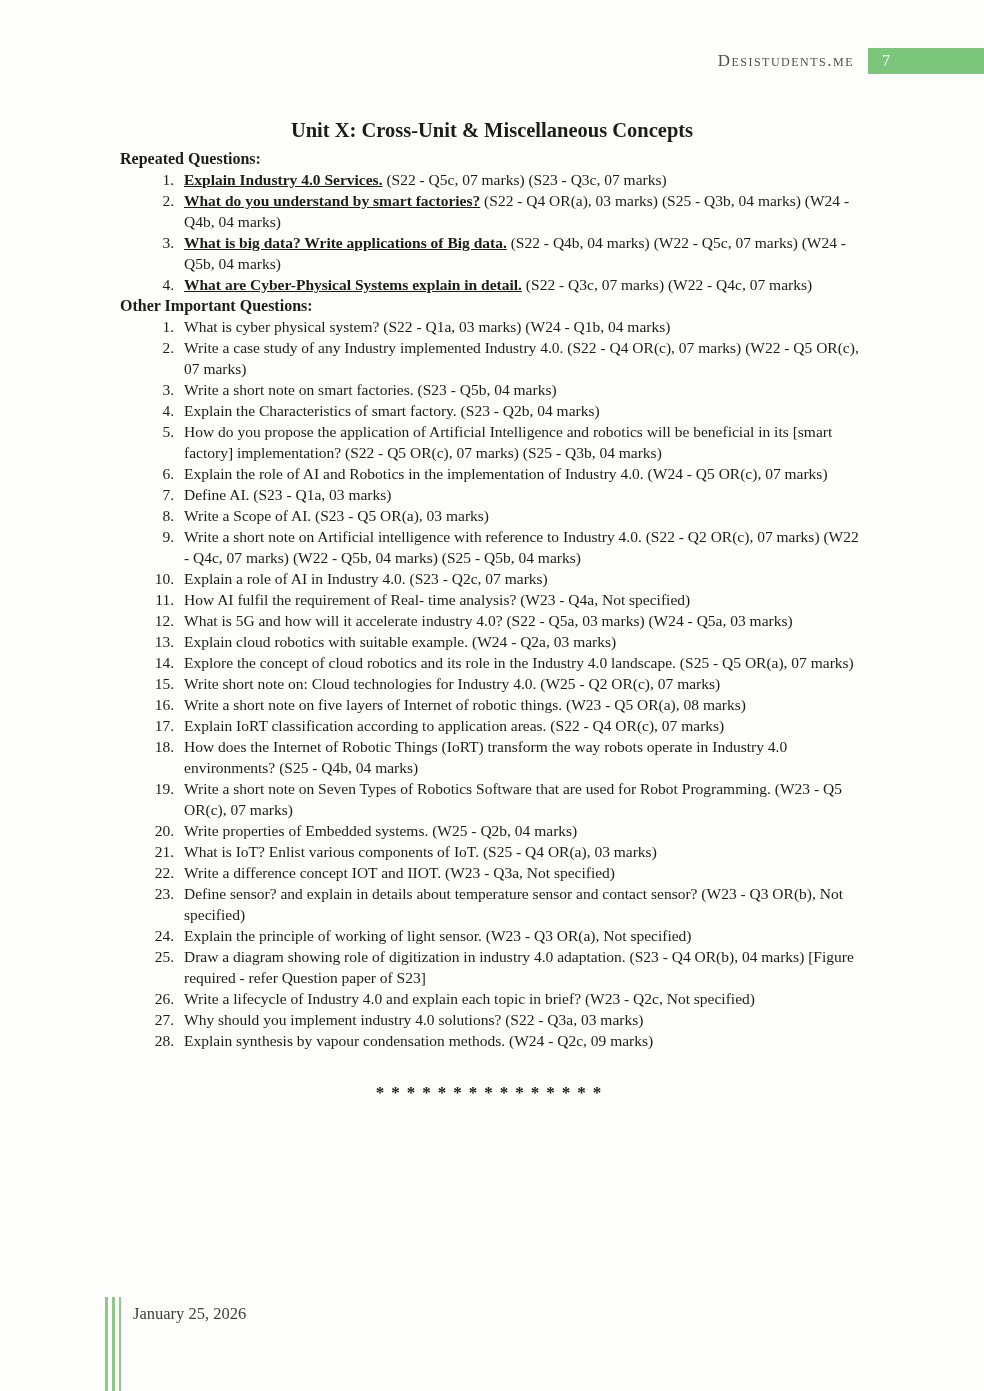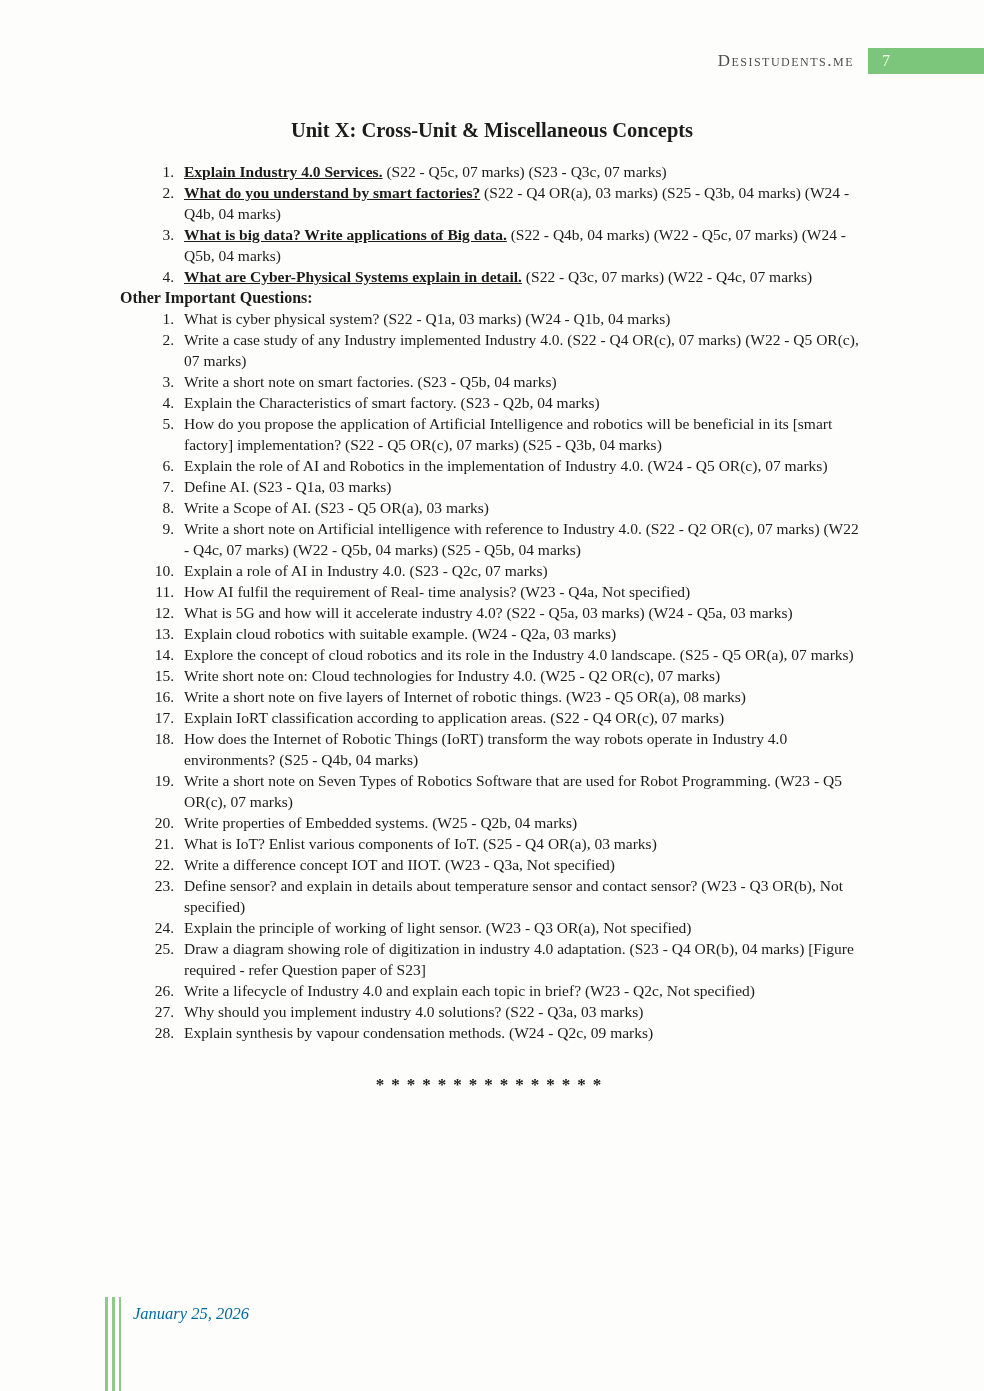--- a/index.html
+++ b/index.html
@@ -47,21 +47,21 @@
     left: 120px;
     width: 744px;
     font-size: 15.5px;
     line-height: 21px;
   }
   .doc-title {
     text-align: center;
     font-weight: bold;
     font-size: 20.5px;
     line-height: 30px;
-    margin-bottom: 16px;
+    margin-bottom: 3px;
   }
   .intro-note {
     font-style: italic;
     font-size: 16px;
   }
   .section-heading {
     font-weight: bold;
     font-size: 16px;
   }
   ol.q-list {
@@ -91,39 +91,39 @@
       to right,
       #8fc987 0px, #8fc987 3px,
       #fdfdfc 3px, #fdfdfc 7px
     );
   }
   .footer-date {
     position: absolute;
     left: 133px;
     top: 1304px;
     font-size: 16.5px;
-    color: #0369a1;
-    font-style: italic;
+    color: #404040;
   }
 </style>
 </head>
 <body>
 
 <div class="page">
 
   <div class="header">
     <span class="site-name">Desistudents.me</span>
     <div class="page-badge">
       <span>7</span>
     </div>
   </div>
 
   <div class="content">
     <div class="doc-title">Unit X: Cross-Unit &amp; Miscellaneous Concepts</div>
 
+    <div class="section-heading">Repeated Questions:</div>
     <ol class="q-list">
       <li><span class="q-bold">Explain Industry 4.0 Services.</span><span> (S22 - Q5c, 07 marks) (S23 - Q3c, 07 marks)</span></li>
       <li><span class="q-bold">What do you understand by smart factories?</span><span> (S22 - Q4 OR(a), 03 marks) (S25 - Q3b, 04 marks) (W24 - Q4b, 04 marks)</span></li>
       <li><span class="q-bold">What is big data? Write applications of Big data.</span><span> (S22 - Q4b, 04 marks) (W22 - Q5c, 07 marks) (W24 - Q5b, 04 marks)</span></li>
       <li><span class="q-bold">What are Cyber-Physical Systems explain in detail.</span><span> (S22 - Q3c, 07 marks) (W22 - Q4c, 07 marks)</span></li>
     </ol>
 
     <div class="section-heading">Other Important Questions:</div>
     <ol class="q-list">
       <li><span>What is cyber physical system? (S22 - Q1a, 03 marks) (W24 - Q1b, 04 marks)</span></li>

